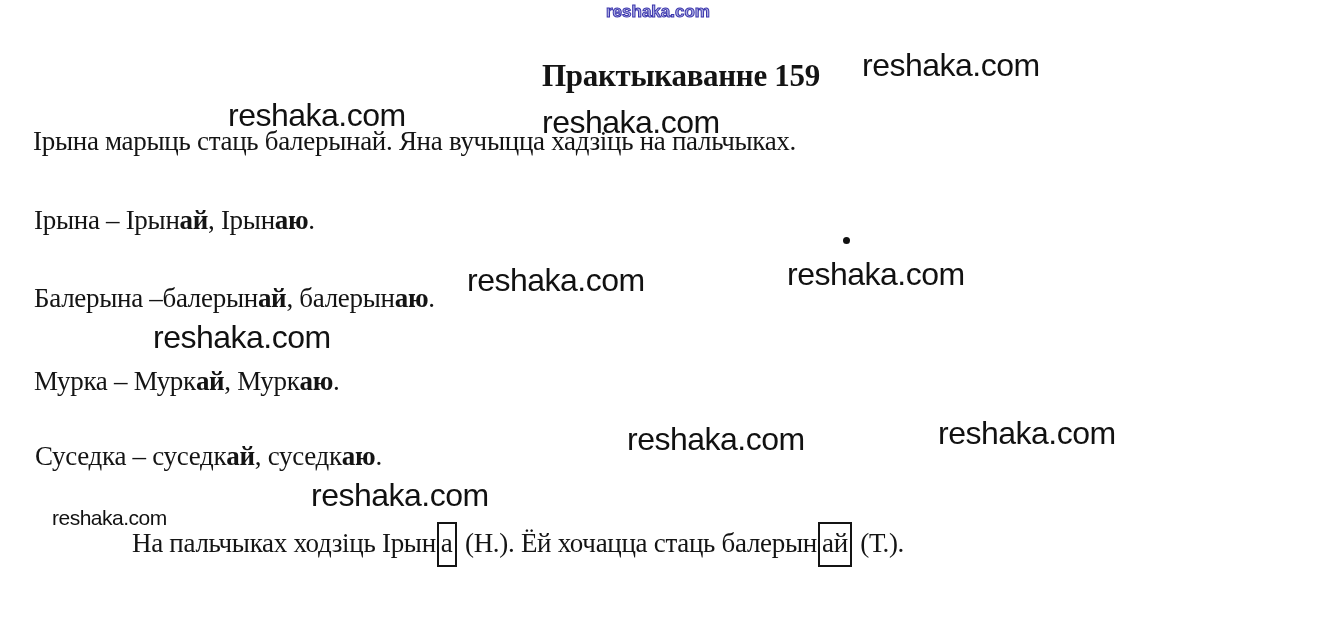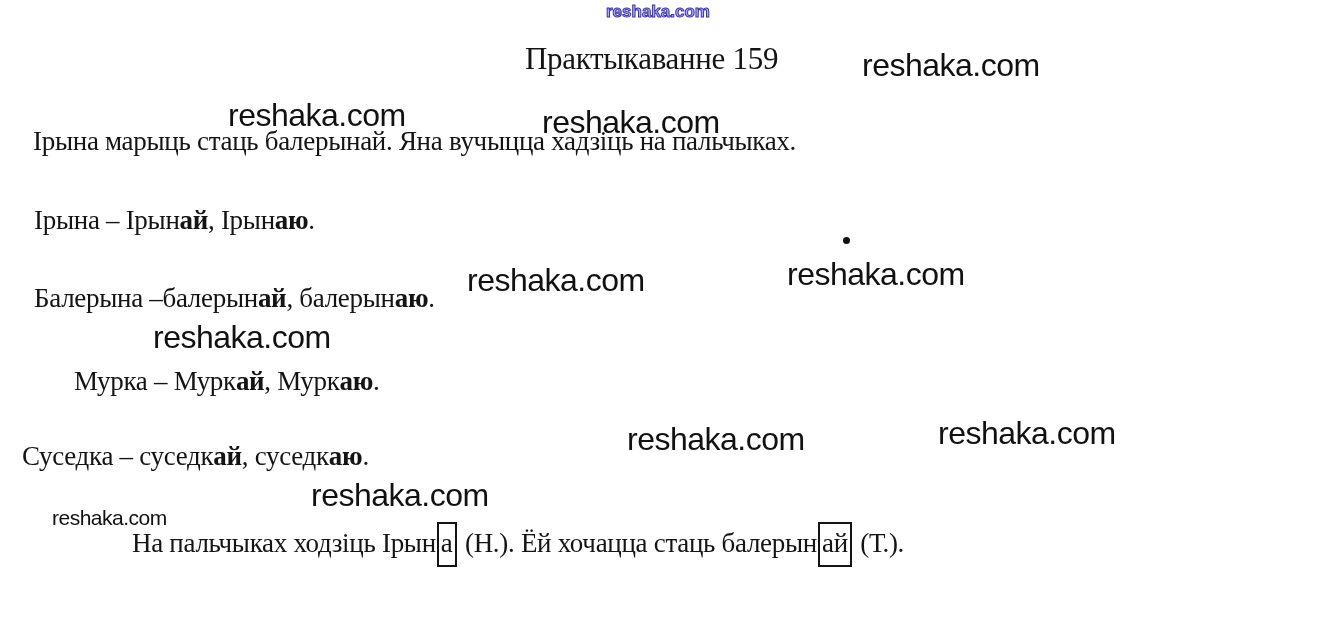--- a/index.html
+++ b/index.html
@@ -16,23 +16,23 @@
   .line {
     position: absolute;
     font-size: 27px;
     white-space: nowrap;
     letter-spacing: -0.3px;
     line-height: 1.15;
   }
   .bold { font-weight: bold; }
   .title {
     position: absolute;
-    margin: 0;
+    margin: 17px;
     font-size: 31px;
-    font-weight: normal;
+    font-weight: bold;
     white-space: nowrap;
     letter-spacing: -0.3px;
   }
   .wm {
     position: absolute;
     font-family: "Liberation Sans", sans-serif;
     color: #111111;
     white-space: nowrap;
     letter-spacing: -0.5px;
   }
@@ -80,25 +80,25 @@
   <div class="line" style="left:33px; top:126px;">Ірына марыць стаць балерынай. Яна вучыцца хадзіць на пальчыках.</div>
 
   <div class="line" style="left:34px; top:205px;">
     <span>Ірына – Ірын</span><span class="bold">ай</span><span>, Ірын</span><span class="bold">аю</span><span>.</span>
   </div>
 
   <div class="line" style="left:34px; top:283px;">
     <span>Балерына –балерын</span><span class="bold">ай</span><span>, балерын</span><span class="bold">аю</span><span>.</span>
   </div>
 
-  <div class="line" style="left:34px; top:366px;margin-left:40px;">
+  <div class="line" style="left:34px; top:366px;">
     <span>Мурка – Мурк</span><span class="bold">ай</span><span>, Мурк</span><span class="bold">аю</span><span>.</span>
   </div>
 
-  <div class="line" style="left:22px; top:441px;">
+  <div class="line" style="left:35px; top:441px;">
     <span>Суседка – суседк</span><span class="bold">ай</span><span>, суседк</span><span class="bold">аю</span><span>.</span>
   </div>
 
   <div class="line" style="left:122px; top:528px;margin-left:10px;">
     <span>На пальчыках ходзіць Ірын</span><span class="boxed">а</span><span> (Н.). Ёй хочацца стаць балерын</span><span class="boxed">ай</span><span> (Т.).</span>
   </div>
 
   <div class="dot" style="left:843px; top:237px;"></div>
 
 </div>

